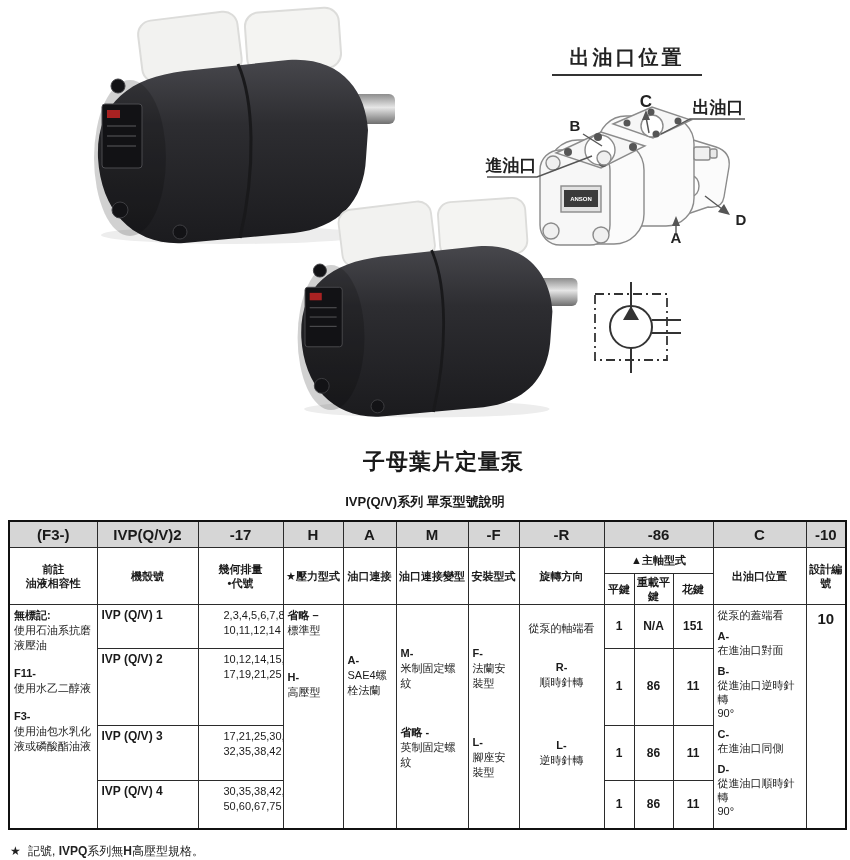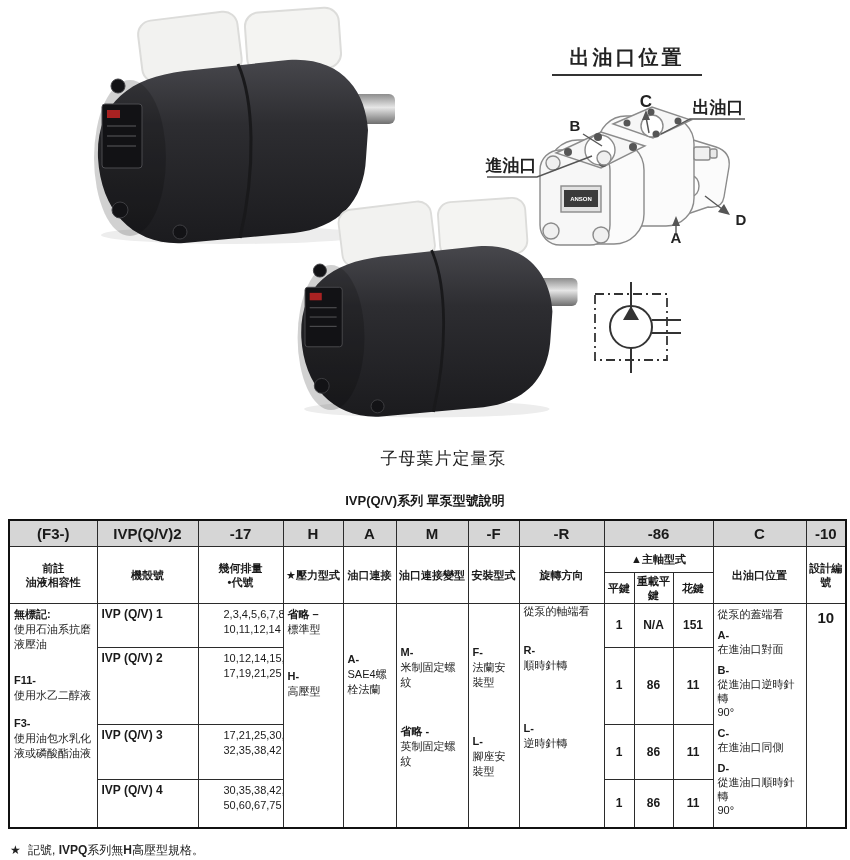--- a/index.html
+++ b/index.html
@@ -8,22 +8,22 @@
     width:850px; height:860px; overflow:hidden; position:relative;
     font-family:"Liberation Sans","DejaVu Sans",sans-serif; color:#1a1a1a;
   }
   .top { position:relative; width:850px; height:445px; }
   .top-art { position:absolute; left:0; top:0; }
   .diagram-title {
     position:absolute; left:552px; top:44px; width:150px; text-align:center;
     font-size:20px; font-weight:bold; letter-spacing:3px; color:#222;
     padding-bottom:3px; border-bottom:2.5px solid #333;
   }
-  .main-title { text-align:center; font-size:17px; font-weight:normal; letter-spacing:1px; margin-top:2px;padding-left:37px; }
-  .subtitle  { text-align:center; font-size:13px; font-weight:bold; margin-top:22px; }
+  .main-title { text-align:center; font-size:22px; font-weight:bold; letter-spacing:1px; margin-top:2px;padding-left:37px; }
+  .subtitle  { text-align:center; font-size:13px; font-weight:bold; margin-top:16px; }
 
   table.spec {
     margin:9px 0 0 8px; width:837px; border-collapse:collapse; table-layout:fixed;
     border:2px solid #111;
   }
   table.spec td, table.spec th { border:1px solid #2b2b2b; overflow:hidden; }
   tr.r-code  { height:26px; }
   tr.r-lab1  { height:26px; }
   tr.r-lab2  { height:28px; }
   tr.r-b1 { height:40px; } tr.r-b2 { height:70px; } tr.r-b3 { height:50px; } tr.r-b4 { height:43px; }
@@ -33,21 +33,21 @@
   td.case b { font-size:12px; }
   td.disp { white-space:pre-line;padding-left:25px; }
   td.num  { font-size:12px; font-weight:bold; text-align:center; vertical-align:middle; }
   td.design { text-align:center; font-size:15px; padding-top:6px; }
   .blk b { display:block; line-height:15px; }
   .blk span { display:block; line-height:15px; }
   td.pressure { }  td.pressure .g1 { margin-top:32px; }
   td.conn     { padding-top:48px; }
   td.variant  { padding-top:41px; }  td.variant .g2 { margin-top:34px; }
   td.mount    { padding-top:41px; }  td.mount .g3 { margin-top:44px; }
-  td.rot      { padding-top:0; }   td.rot .g4 { margin-top:24px; } td.rot .g5 { margin-top:48px; }
+  td.rot      { padding-top:16px;text-align:center; }   td.rot .g4 { margin-top:24px; } td.rot .g5 { margin-top:48px; }
   td.outlet .head { margin-bottom:6px; }
   .oitem { margin-bottom:7px; }
   .oitem b, .oitem span { display:block; line-height:14px; white-space:pre-line; }
   .notes { margin:12px 0 0 10px; font-size:12px; line-height:18px; color:#222; }
   .note  { margin-bottom:1px; }
   .note .bul { display:inline-block; width:18px; }
 </style>
 </head>
 <body>
 
@@ -204,21 +204,21 @@
     <td class="lab">重載平
 鍵</td>
     <td class="lab">花鍵</td>
   </tr>
   <tr class="r-b1">
     <td class="cell fluid" rowspan="4">
       <div class="blk">
             <b>無標記:</b>
             <span>使用石油系抗磨液壓油</span>
           </div>
-      <div class="blk" style="margin-top:21px">
+      <div class="blk" style="margin-top:13px">
             <b>F11-</b>
             <span>使用水乙二醇液</span>
           </div>
       <div class="blk" style="margin-top:13px">
             <b>F3-</b>
             <span>使用油包水乳化液或磷酸酯油液</span>
           </div>
     </td>
     <td class="cell case"><b>IVP (Q/V) 1</b></td>
     <td class="cell disp">2,3,4,5,6,7,8,

